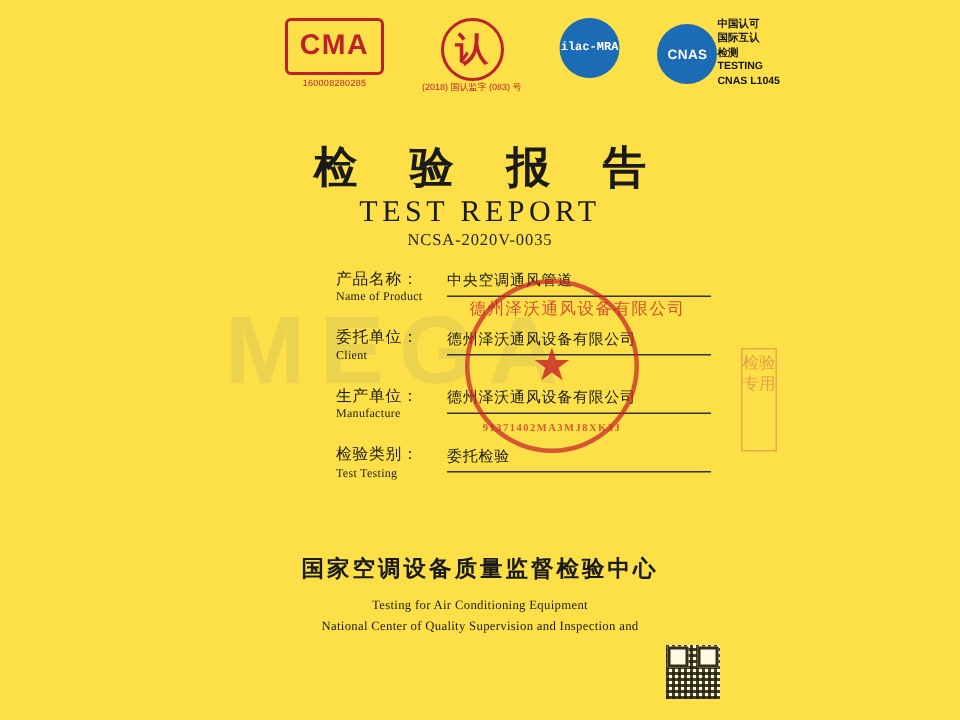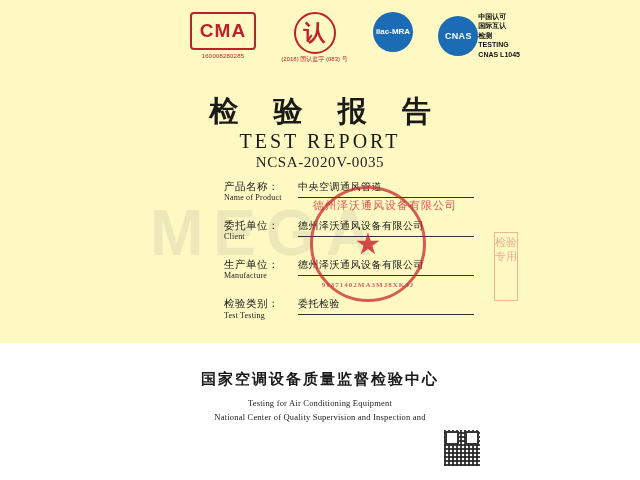--- a/index.html
+++ b/index.html
@@ -11,22 +11,22 @@
     width: 640px;
     height: 480px;
     overflow: hidden;
     font-family: "Liberation Serif", serif;
     color: #1a1a1a;
   }
 
   .page {
     position: relative;
     width: 640px;
-    height: 343px;
-    background: #fef9c3;
+    height: 480px;
+    background: #fde047;
   }
 
   
   .marks {
     position: absolute;
     top: 12px;
     left: 190px;
     width: 330px;
     height: 64px;
     display: flex;
@@ -88,21 +88,21 @@
   .ilac-circle {
     width: 40px;
     height: 40px;
     border-radius: 50%;
     background: #1b6bb5;
     color: #ffffff;
     display: flex;
     flex-direction: column;
     align-items: center;
     justify-content: center;
-    font-family: Liberation Sans, sans-serif;
+    font-family: Liberation Mono, monospace;
     font-size: 8px;
     font-weight: bold;
     line-height: 1.15;
     text-align: center;
   }
 
   
   .cnas-wrap {
     display: flex;
     align-items: center;
@@ -153,21 +153,21 @@
     font-size: 20px;
     letter-spacing: 3px;
     font-family: "Liberation Serif", serif;
   }
   .report-no {
     position: absolute;
     top: 154px;
     left: 0;
     width: 640px;
     text-align: center;
-    font-size: 15px;
+    font-size: 11px;
     letter-spacing: 0.6px;
     color: #222;
   }
 
   
   .fields {
     position: absolute;
     top: 180px;
     left: 224px;
     width: 250px;

